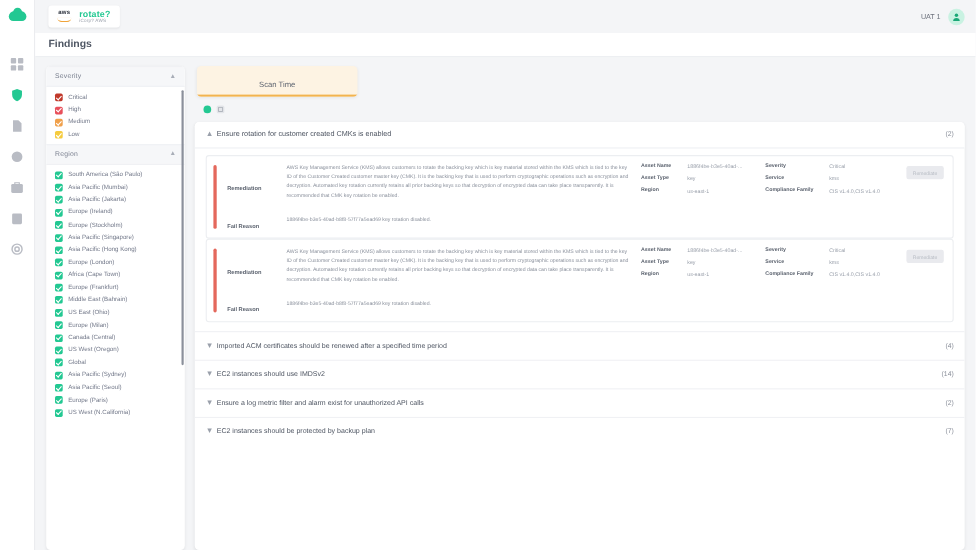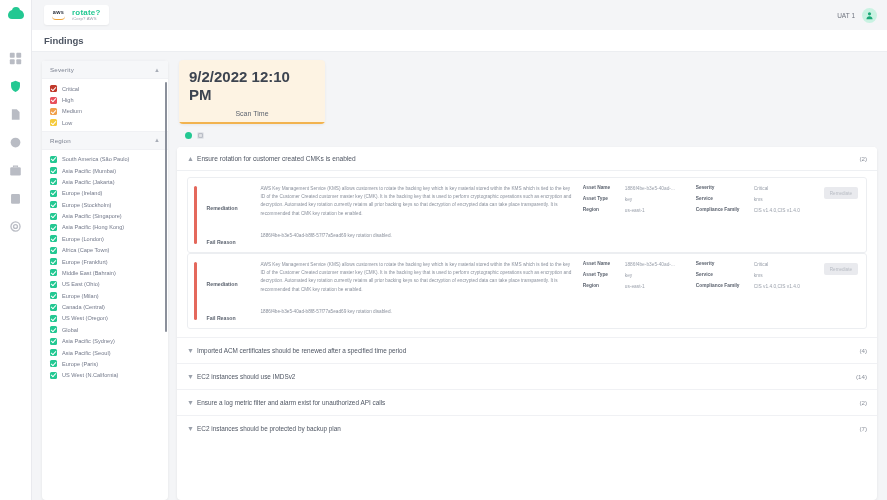--- a/index.html
+++ b/index.html
@@ -386,21 +386,20 @@
                 <span class="opt-label">US West (N.California)</span>
               </div>
             </div>
         </div>
       </div>
 
       <div class="main">
 
         <div class="stats" id="stats-row">
             <div class="stat scan">
-              <div class="sv">9/2/2022 12:10 PM</div>
               <div class="sl">Scan Time</div>
             </div>
           </div>
 
         <div class="mini-toolbar">
           <span class="mini-dot"></span>
           <span class="mini-sq">
             <svg viewBox="0 0 16 16" fill="none" stroke="currentColor" stroke-width="2">
                 <path d="M2 2h12v12H2z"></path>
               </svg>

